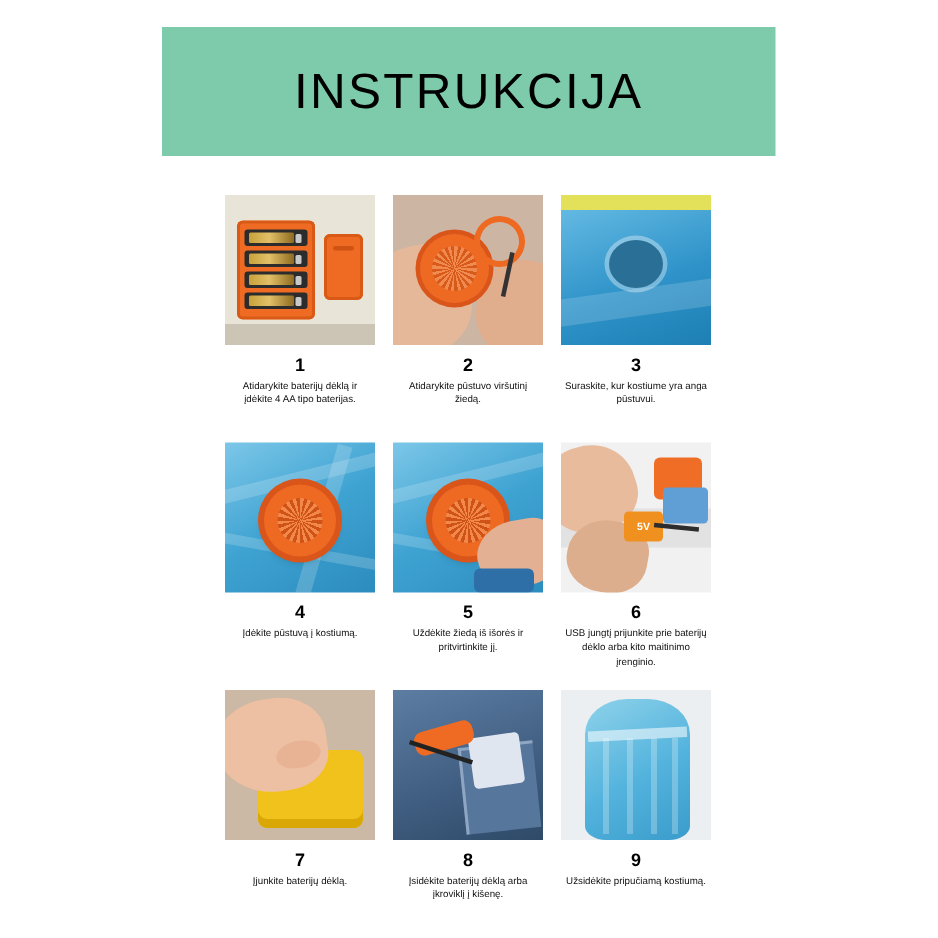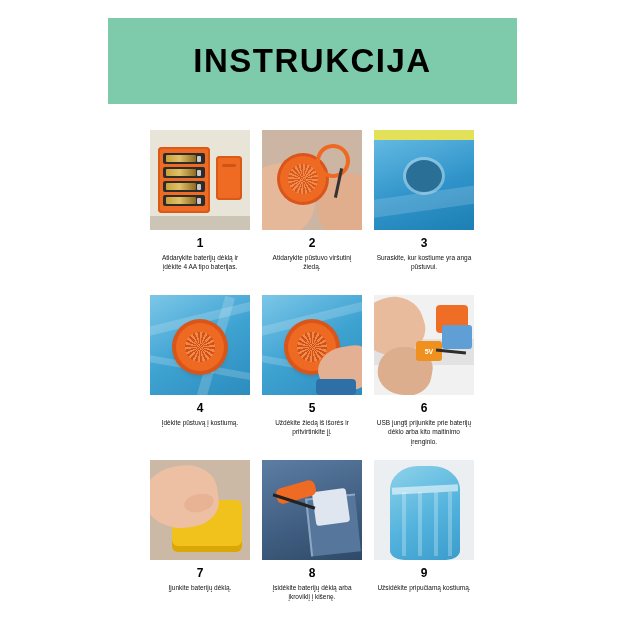--- a/index.html
+++ b/index.html
@@ -26,21 +26,21 @@
     top: 18px;
     width: 409px;
     height: 86px;
     background: #7ecbac;
     display: flex;
     align-items: center;
     justify-content: center;
   }
   .banner-title {
     font-size: 33px;
-    font-weight: bold;
+    font-weight: normal;
     letter-spacing: 1.5px;
     color: #000000;
     font-family: "Liberation Sans", sans-serif;
   }
   
   .grid {
     position: absolute;
     left: 150px;
     top: 130px;
     width: 325px;

